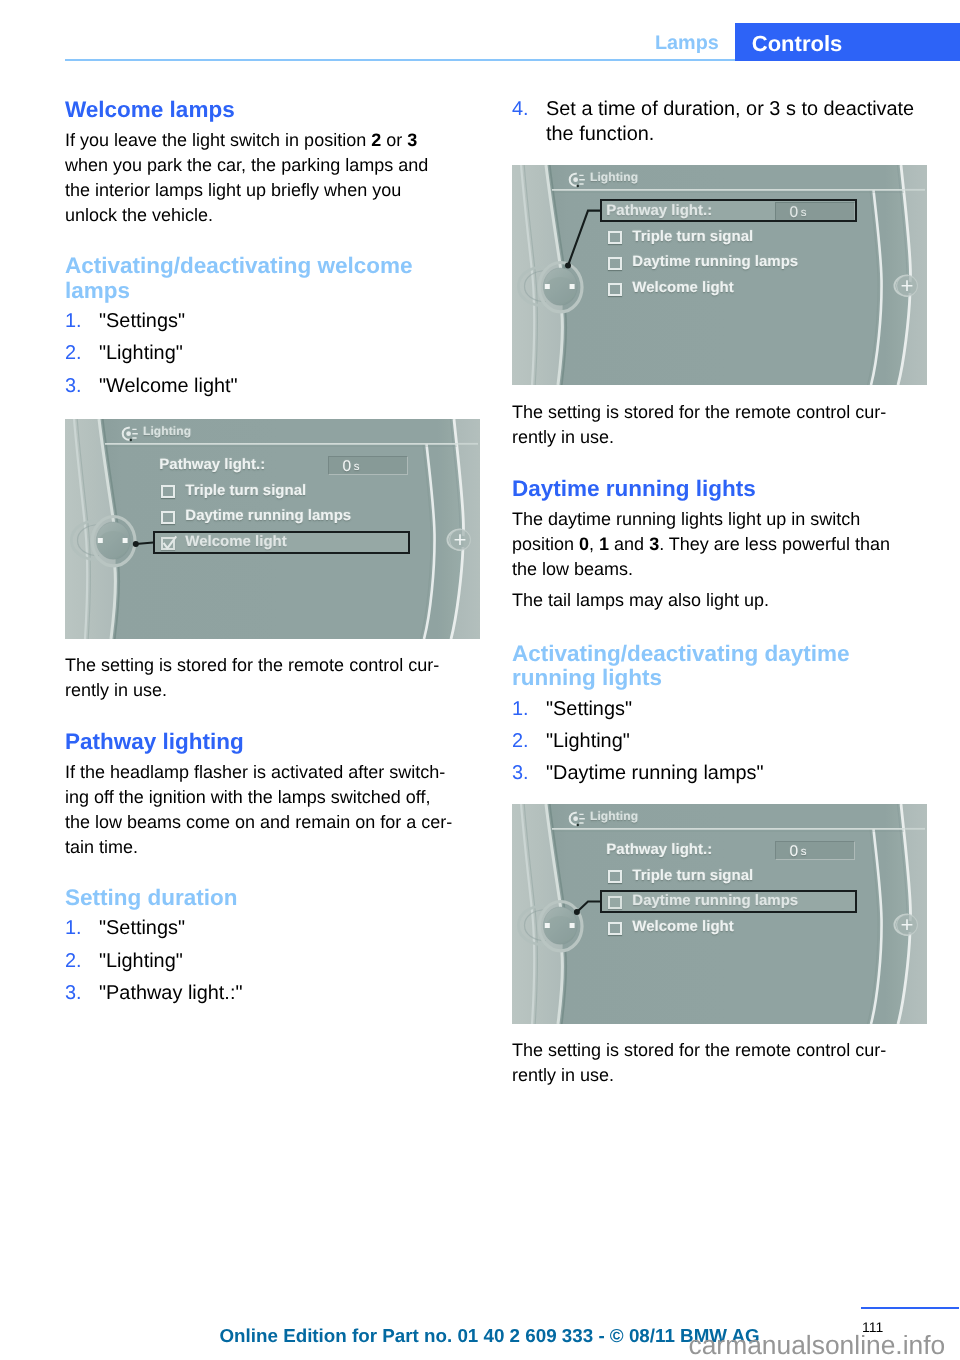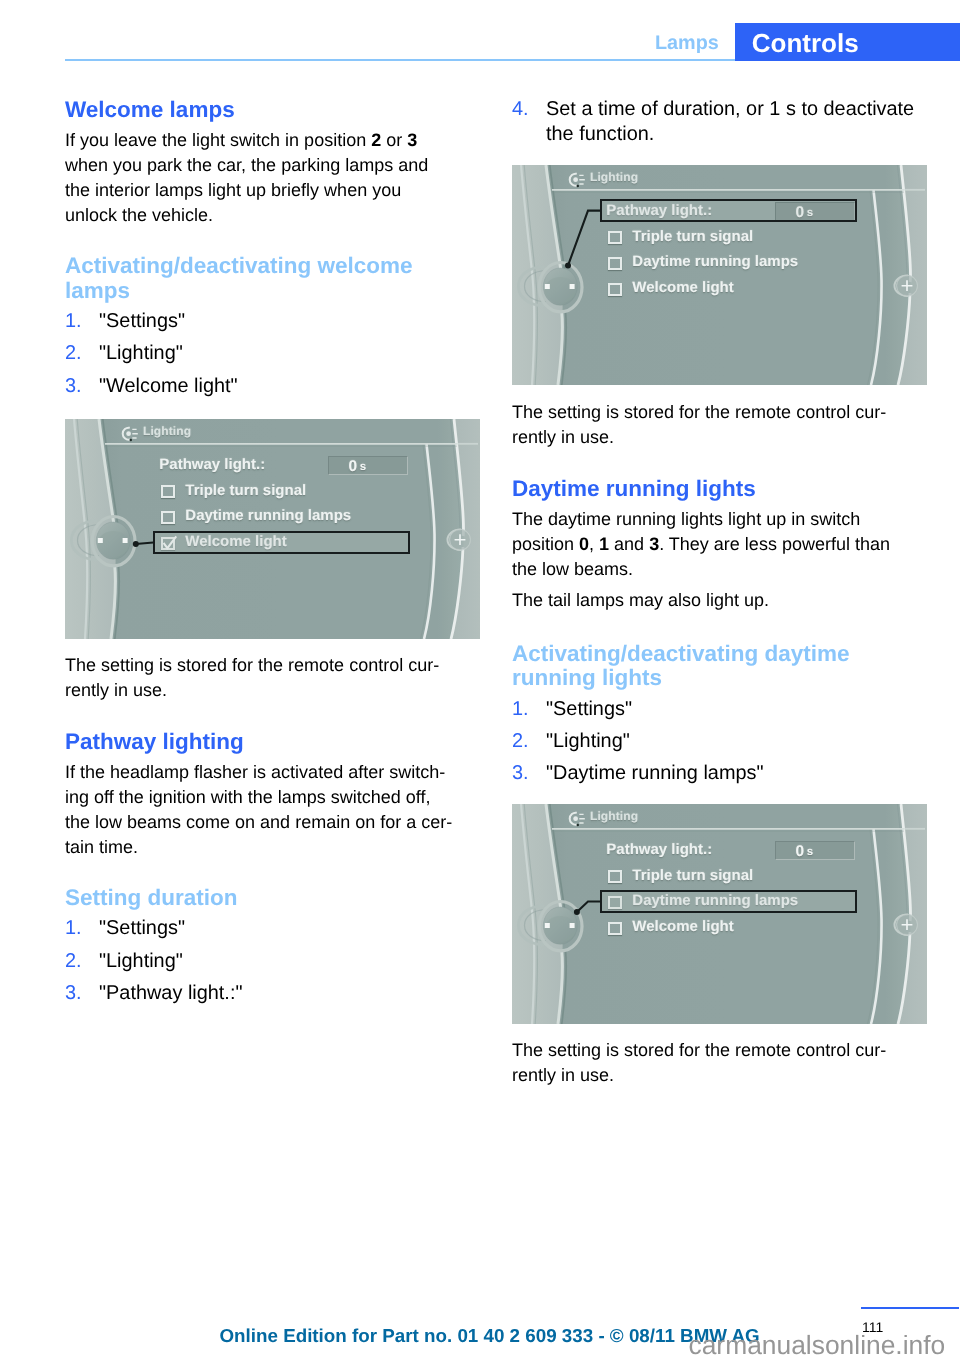--- a/index.html
+++ b/index.html
@@ -6,21 +6,21 @@
   html,body{margin:0;padding:0;background:#fff;}
   body{width:960px;height:1360px;font-family:"Liberation Sans",sans-serif;position:relative;overflow:hidden;
        -webkit-font-smoothing:antialiased;text-rendering:geometricPrecision;}
   .page{position:absolute;left:0;top:0;width:960px;height:980px;background:#fff;}
 
   
   .hdr-rule{position:absolute;left:65px;top:59px;width:895px;height:2px;background:#8ac6fb;}
   .hdr-section{position:absolute;left:655px;top:31.7px;font-size:19.8px;font-weight:bold;
                color:#8ac6fb;line-height:23px;white-space:nowrap;}
   .hdr-chapter{position:absolute;left:735px;top:23px;width:225px;height:38px;background:#2d63f7;}
-  .hdr-chapter span{position:absolute;left:16.8px;top:8.7px;font-size:26px;font-weight:bold;color:#fff;line-height:23px;}
+  .hdr-chapter span{position:absolute;left:16.8px;top:8.7px;font-size:22px;font-weight:bold;color:#fff;line-height:23px;}
 
   
   .col{position:absolute;width:445px;}
   .col-l{left:65px;top:97.3px;}
   .col-r{left:512px;top:97.3px;}
 
   h2.sect{font-size:22.5px;font-weight:bold;color:#2d63f7;margin:0;line-height:25.1px;padding:0;white-space:nowrap;}
   h3.sub{font-size:22.5px;font-weight:bold;color:#8ac6fb;margin:0;line-height:24.3px;padding:0;white-space:nowrap;}
   .body{font-size:18px;line-height:24.9px;margin:0;padding:0;color:#000;white-space:nowrap;}
   .body b{font-weight:bold;}
@@ -43,21 +43,21 @@
   .idrive-title{position:absolute;left:78px;top:5.3px;font-size:12px;font-weight:bold;color:#dde6e4;
                 font-family:Liberation Sans, sans-serif;letter-spacing:.1px;
                 text-shadow:0 0 1.6px rgba(235,245,243,.75),0 1px 1.2px rgba(45,62,60,.5);white-space:nowrap;}
   .idrive-row{position:absolute;font-size:15px;font-weight:bold;color:#f2f7f6;
               font-family:"Liberation Sans",sans-serif;letter-spacing:0;
               text-shadow:0 0 1.8px rgba(240,248,246,.65),0 1.2px 1.3px rgba(42,58,56,.55);white-space:nowrap;}
   .cb{position:absolute;width:13.3px;height:12.9px;border:2px solid #e9f0ee;box-sizing:border-box;
       box-shadow:0 1px 1px rgba(45,62,60,.4);}
   .valbox{position:absolute;background:#879b98;border-top:1px solid #758986;border-left:1px solid #758986;
           border-right:1px solid #b0bdba;border-bottom:1px solid #b0bdba;box-sizing:border-box;}
-  .valbox span{position:absolute;left:20px;top:0.6px;font-weight:bold;color:#f6faf9;
+  .valbox span{position:absolute;left:14px;top:0.6px;font-weight:normal;color:#f6faf9;
                font-family:"Liberation Sans",sans-serif;font-style:normal;
                text-shadow:0 0 1.6px rgba(240,248,246,.6),0 1px 1.2px rgba(42,58,56,.5);}
   .valbox i{font-style:normal;}
   .valbox .vnum{font-size:15.5px;}
   .valbox .vunit{font-size:11.5px;margin-left:2.5px;position:relative;top:-0.5px;}
   .valbox-sel{background:#7b908d;border-color:#5f7572 #9aaba8 #9aaba8 #5f7572;}
   .hilite{position:absolute;border:2.4px solid #12191a;box-sizing:border-box;background:rgba(176,190,187,.22);}
   .pointer{position:absolute;}
 
   
@@ -124,21 +124,21 @@
         <li><span class="num">1.</span><span>"Settings"</span></li>
         <div class="gap-step"></div>
         <li><span class="num">2.</span><span>"Lighting"</span></li>
         <div class="gap-step"></div>
         <li><span class="num">3.</span><span>"Pathway light.:"</span></li>
       </ol>
   </div>
 
   <div class="col col-r">
     <ol class="steps">
-        <li><span class="num">4.</span><span>Set a time of duration, or 1 s to deactivate</span></li>
+        <li><span class="num">4.</span><span>Set a time of duration, or 3 s to deactivate</span></li>
         <li><span>the function.</span></li>
       </ol>
     <div class="fig-wrap" style="height: 252.791px;"></div>
     <div>
         <div class="body">The setting is stored for the remote control cur-</div>
         <div class="body">rently in use.</div>
       </div>
     <div class="gap-sect"></div>
     <h2 class="sect">Daytime running lights</h2>
     <div class="gap-head"></div>

